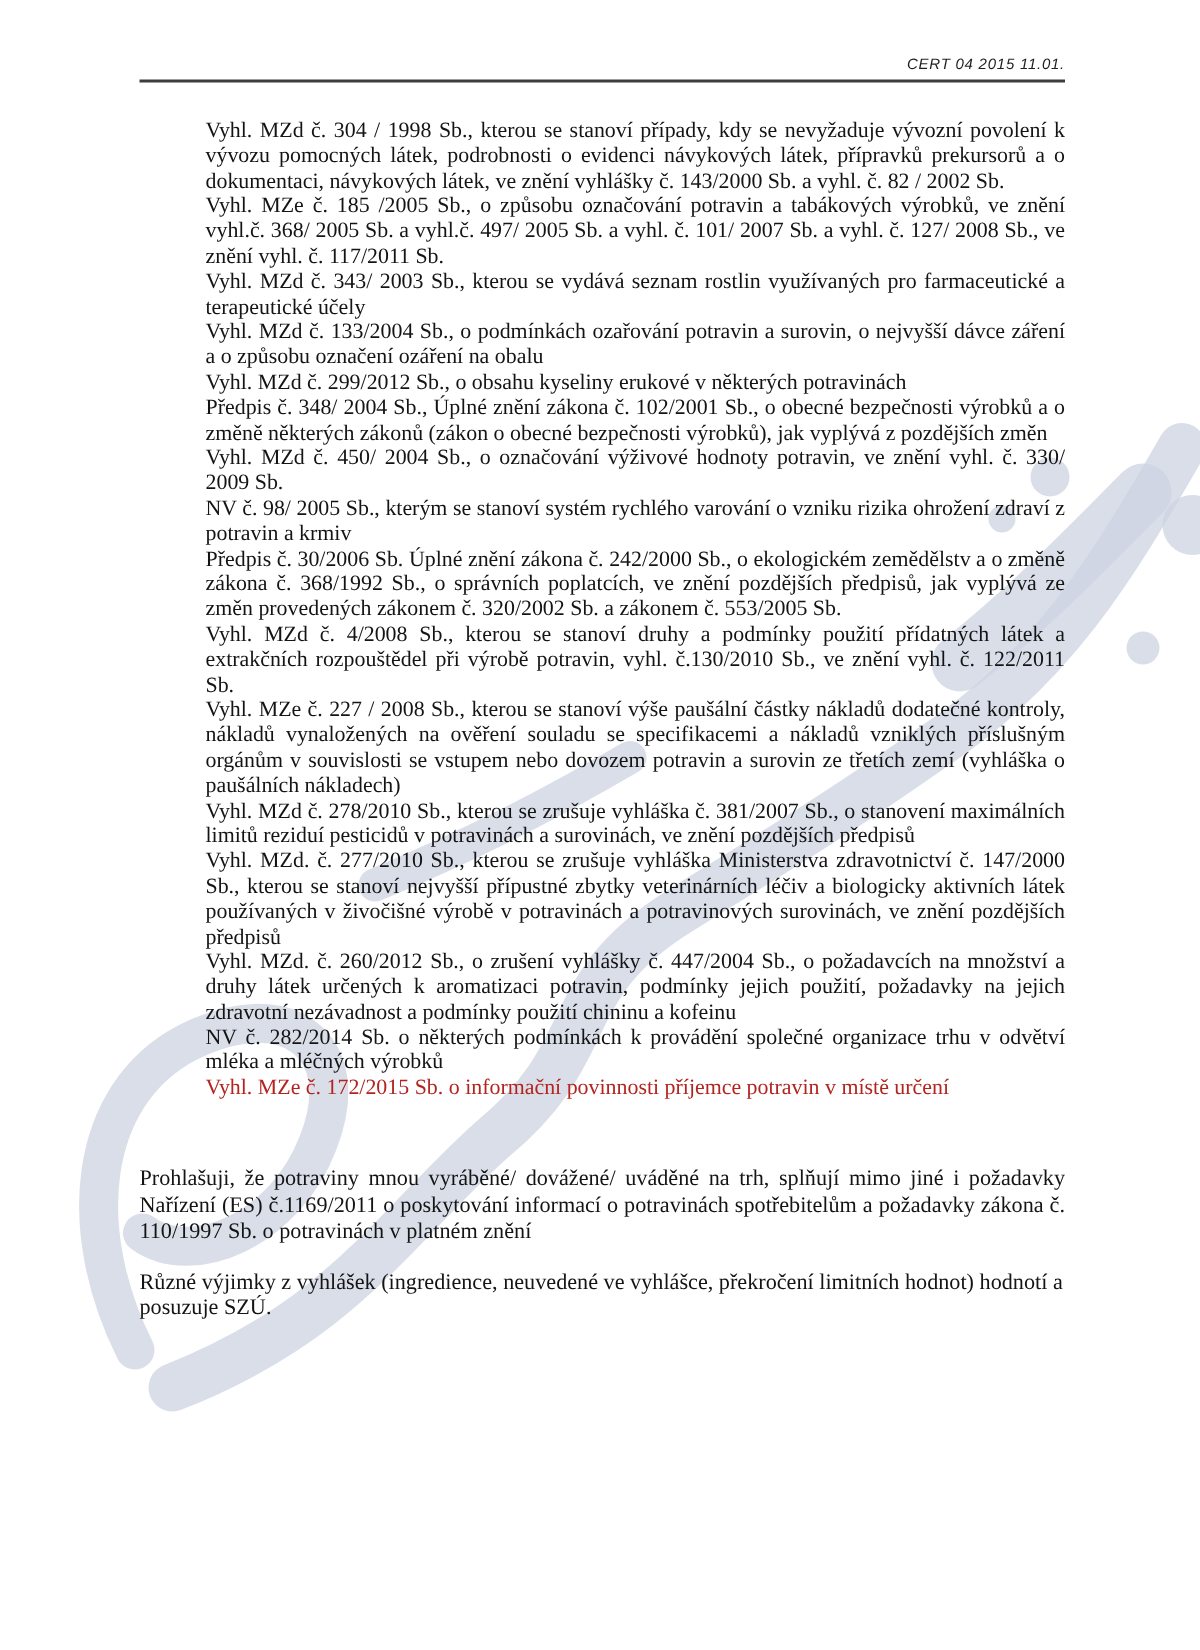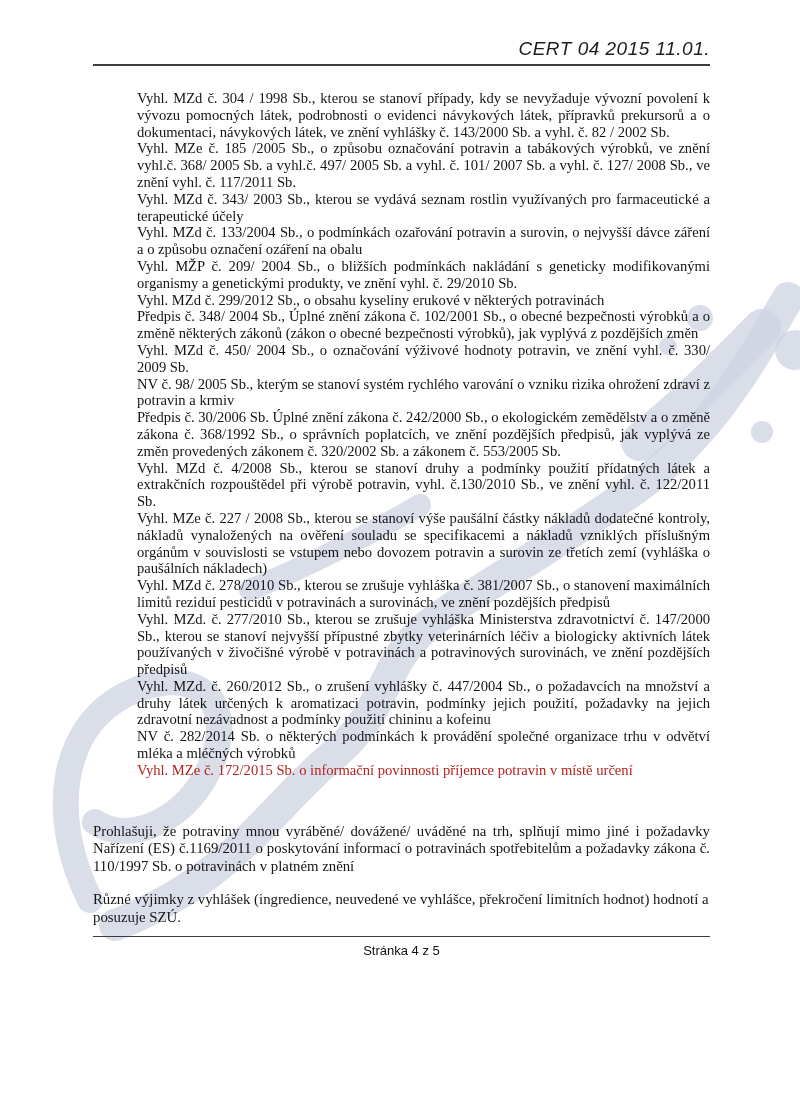--- a/index.html
+++ b/index.html
@@ -17,21 +17,21 @@
     pointer-events: none;
   }
   .page {
     position: relative; z-index: 1;
     padding: 38px 90px 0 93px;
   }
   .doc-code {
     text-align: right;
     font-family: "Liberation Sans", sans-serif;
     font-style: italic;
-    font-size: 19px;
+    font-size: 10px;
     letter-spacing: 0.5px;
     color: #1e1e1e;
     margin: 0 0 4px 0;
   }
   .header-rule {
     border: none;
     border-top: 2px solid var(--rule-color, #3d3d3d);
     margin: 0;
   }
   .reg-list {
@@ -91,37 +91,32 @@
 <div class="page">
 
   <p class="doc-code">CERT  04 2015 11.01.</p>
   <hr class="header-rule">
 
   <div class="reg-list">
       <p class="reg"><span class="b">Vyhl. MZd č. 304 / 1998 Sb.,</span><span> kterou se stanoví případy, kdy se nevyžaduje vývozní povolení k vývozu pomocných látek, podrobnosti o evidenci návykových látek, přípravků prekursorů a o dokumentaci, návykových látek, ve znění </span><span class="b">vyhlášky č. 143/2000 Sb. a vyhl. č. 82 / 2002 Sb.</span></p>
       <p class="reg"><span class="b">Vyhl. MZe č. 185 /2005 Sb.,</span><span> o způsobu označování potravin a tabákových výrobků, ve znění </span><span class="b">vyhl.č. 368/ 2005 Sb. a vyhl.č. 497/ 2005 Sb. a vyhl. č. 101/ 2007 Sb. a vyhl. č. 127/ 2008 Sb., ve znění vyhl. č. 117/2011 Sb.</span></p>
       <p class="reg"><span class="b">Vyhl. MZd č. 343/ 2003 Sb.,</span><span> kterou se vydává seznam rostlin využívaných pro farmaceutické a terapeutické účely</span></p>
       <p class="reg"><span class="b">Vyhl. MZd č. 133/2004 Sb.,</span><span> o podmínkách ozařování potravin a surovin, o nejvyšší dávce záření a o způsobu označení ozáření na obalu</span></p>
-      <p class="reg"><span class="b">Vyhl. MŽP č. 209/ 2004 Sb.,</span><span> o bližších podmínkách nakládání s geneticky modifikovanými organismy a genetickými produkty, ve znění </span><span class="b">vyhl. č. 29/2010 Sb.</span></p>
       <p class="reg"><span class="b">Vyhl. MZd č. 299/2012 Sb., o obsahu kyseliny erukové v některých potravinách</span></p>
       <p class="reg"><span class="b">Předpis č. 348/ 2004 Sb.,</span><span> Úplné znění zákona č. 102/2001 Sb., o obecné bezpečnosti výrobků a o změně některých zákonů (zákon o obecné bezpečnosti výrobků), jak vyplývá z pozdějších změn</span></p>
       <p class="reg"><span class="b">Vyhl. MZd č. 450/ 2004 Sb.,</span><span> o označování výživové hodnoty potravin, </span><span class="b">ve znění vyhl. č. 330/ 2009 Sb.</span></p>
       <p class="reg"><span class="b">NV č. 98/ 2005 Sb.,</span><span> kterým se stanoví systém rychlého varování o vzniku rizika ohrožení zdraví z potravin a krmiv</span></p>
       <p class="reg"><span class="b">Předpis č. 30/2006 Sb. Úplné znění zákona č. 242/2000 Sb.,</span><span> o ekologickém zemědělstv a o změně zákona č. 368/1992 Sb., o správních poplatcích, ve znění pozdějších předpisů, jak vyplývá ze změn provedených zákonem č. 320/2002 Sb. a zákonem č. 553/2005 Sb.</span></p>
       <p class="reg"><span class="b">Vyhl. MZd č. 4/2008 Sb.,</span><span> kterou se stanoví druhy a podmínky použití přídatných látek a extrakčních rozpouštědel při výrobě potravin, </span><span class="b">vyhl. č.130/2010 Sb.</span><span>, ve znění </span><span class="b">vyhl. č. 122/2011 Sb.</span></p>
       <p class="reg"><span class="b">Vyhl. MZe č. 227 / 2008 Sb.,</span><span> kterou se stanoví výše paušální částky nákladů dodatečné kontroly, nákladů vynaložených na ověření souladu se specifikacemi a nákladů vzniklých příslušným orgánům v souvislosti se vstupem nebo dovozem potravin a surovin ze třetích zemí (vyhláška o paušálních nákladech)</span></p>
       <p class="reg"><span class="b">Vyhl. MZd č. 278/2010 Sb.,</span><span> kterou se zrušuje vyhláška č. 381/2007 Sb., o stanovení maximálních limitů reziduí pesticidů v potravinách a surovinách, ve znění pozdějších předpisů</span></p>
       <p class="reg"><span class="b">Vyhl. MZd. č. 277/2010 Sb.,</span><span> kterou se zrušuje vyhláška Ministerstva zdravotnictví č. 147/2000 Sb., kterou se stanoví nejvyšší přípustné zbytky veterinárních léčiv a biologicky aktivních látek používaných v živočišné výrobě v potravinách a potravinových surovinách, ve znění pozdějších předpisů</span></p>
       <p class="reg"><span class="b">Vyhl. MZd. č. 260/2012 Sb.,</span><span> o zrušení vyhlášky č. 447/2004 Sb., o požadavcích na množství a druhy látek určených k aromatizaci potravin, podmínky jejich použití, požadavky na jejich zdravotní nezávadnost a podmínky použití chininu a kofeinu</span></p>
       <p class="reg"><span class="b">NV č. 282/2014 Sb.</span><span> o některých podmínkách k provádění společné organizace trhu v odvětví mléka a mléčných výrobků</span></p>
       <p class="reg red"><span class="b">Vyhl. MZe č. 172/2015 Sb.</span><span> o informační povinnosti příjemce potravin v místě určení</span></p>
     </div>
 
   <p class="declaration"><span>Prohlašuji, že </span><span class="b">potraviny mnou vyráběné/ dovážené/ uváděné na trh, splňují mimo jiné i požadavky Nařízení (ES) č.1169/2011 o poskytování informací o potravinách spotřebitelům a požadavky zákona č. 110/1997 Sb. o potravinách v platném znění</span></p>
 
   <p class="note">Různé výjimky z vyhlášek (ingredience, neuvedené ve vyhlášce, překročení limitních hodnot) hodnotí a posuzuje SZÚ.</p>
 
-  <div class="footer">
-    <hr class="footer-rule">
-    <p class="page-number"><span>Stránka </span><span class="b">4</span><span> z </span><span class="b">5</span></p>
-  </div>
 
 </div>
 
 </body></html>

